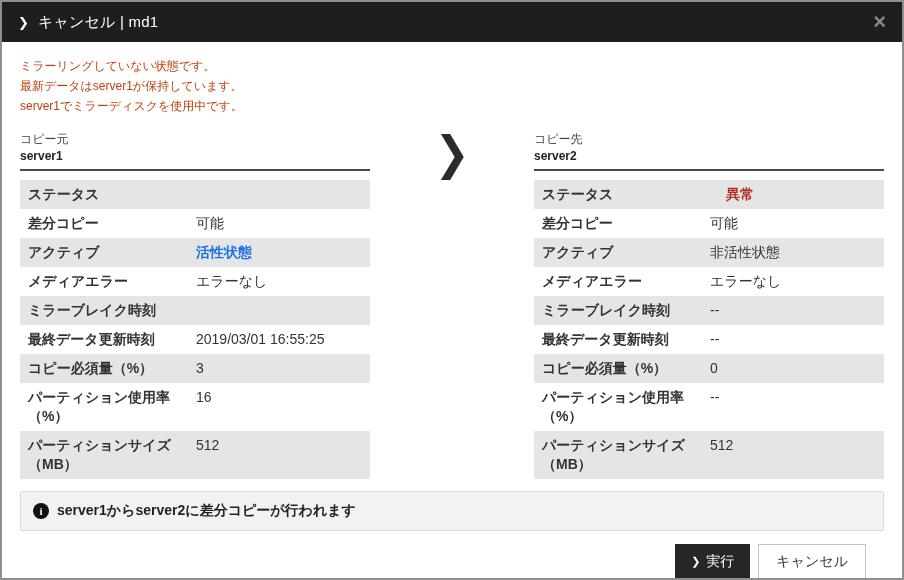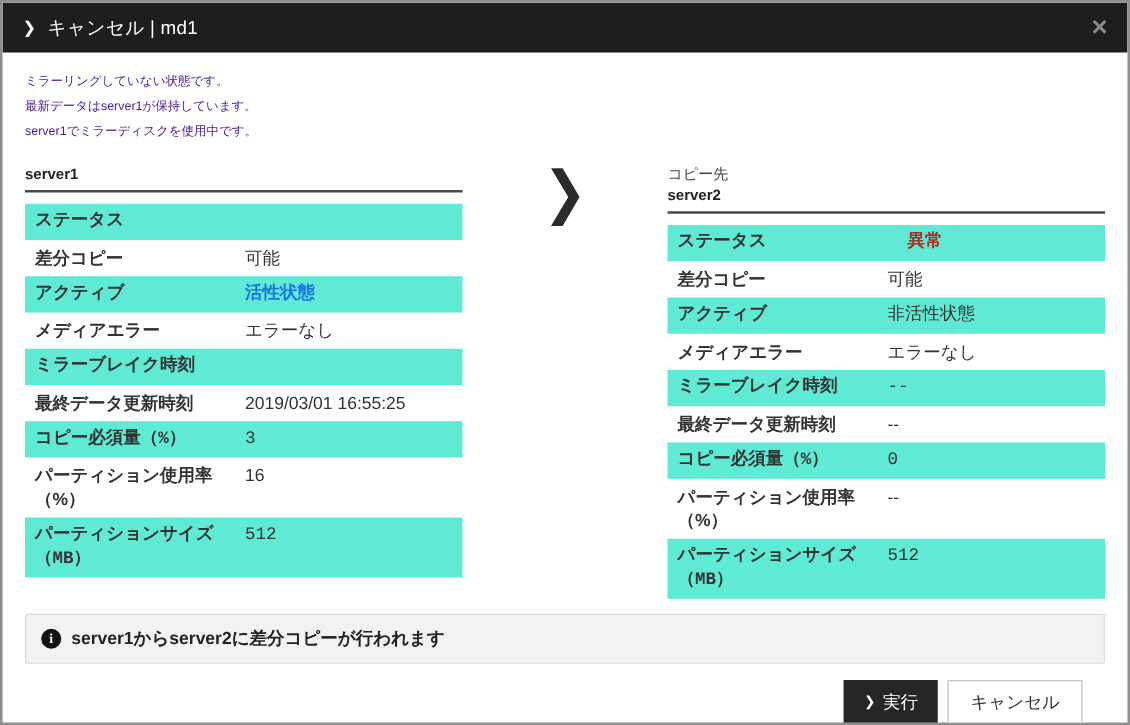--- a/index.html
+++ b/index.html
@@ -25,41 +25,41 @@
   .dlg-header .chev {
     font-size: 13px; font-weight: bold; margin-right: 9px; color: #fff;
   }
   .dlg-header .title { font-size: 15px; letter-spacing: .2px; }
   .dlg-header .close {
     margin-left: auto; color: #8a8a8a; font-size: 22px; line-height: 1;
     cursor: pointer; font-weight: bold;
   }
   
   .dlg-body { padding: 14px 18px 0 18px; flex: 1; }
-  .intro { font-size: 10px; line-height: 20px; color: #4c1d95; }
+  .intro { font-size: 12px; line-height: 20px; color: #c2410c; }
   .cols { display: flex; margin-top: 15px; }
   .col { width: 350px; }
   .arrow-wrap {
     flex: 1; display: flex; justify-content: center; align-items: flex-start;
     padding-top: 2px;
   }
   .big-arrow {
     font-size: 42px; font-weight: bold; color: #2b2b2b; line-height: 1;
     transform: scaleY(1.1);
   }
   .col-head { border-bottom: 2px solid #4a4a4a; padding-bottom: 6px; }
   .col-role { font-size: 12px; color: #444; }
   .col-server { font-size: 12px; font-weight: bold; color: #222; margin-top: 1px; }
   
   .tbl { margin-top: 9px; }
   .trow {
     display: flex; align-items: flex-start;
     padding: 5px 8px; font-size: 14px; line-height: 19px; color: #333;
   }
-  .trow.striped { background: #5eead4; font-family: Liberation Mono, monospace; }
+  .trow.striped { background: #e5e5e5; }
   .tlabel { width: 168px; flex: 0 0 168px; font-weight: bold; padding-right: 6px; }
   .tvalue { flex: 1; }
   .v-bold { font-weight: bold; }
   
   .info-bar {
     margin-top: 12px;
     background: #f2f2f2; border: 1px solid #dcdcdc; border-radius: 2px;
     padding: 10px 12px;
     display: flex; align-items: center; gap: 8px;
     font-size: 14px; font-weight: bold; color: #222;
@@ -107,20 +107,21 @@
     <div class="intro">
       <div>ミラーリングしていない状態です。</div>
       <div>最新データはserver1が保持しています。</div>
       <div>server1でミラーディスクを使用中です。</div>
     </div>
 
     <div class="cols">
 
       <div class="col">
         <div class="col-head">
+          <div class="col-role">コピー元</div>
           <div class="col-server">server1</div>
         </div>
         <div class="tbl" id="tbl-source">
             <div class="trow striped">
               <div class="tlabel">ステータス</div>
             </div>
             <div class="trow">
               <div class="tlabel">差分コピー</div>
               <div class="tvalue">可能</div>
             </div>

